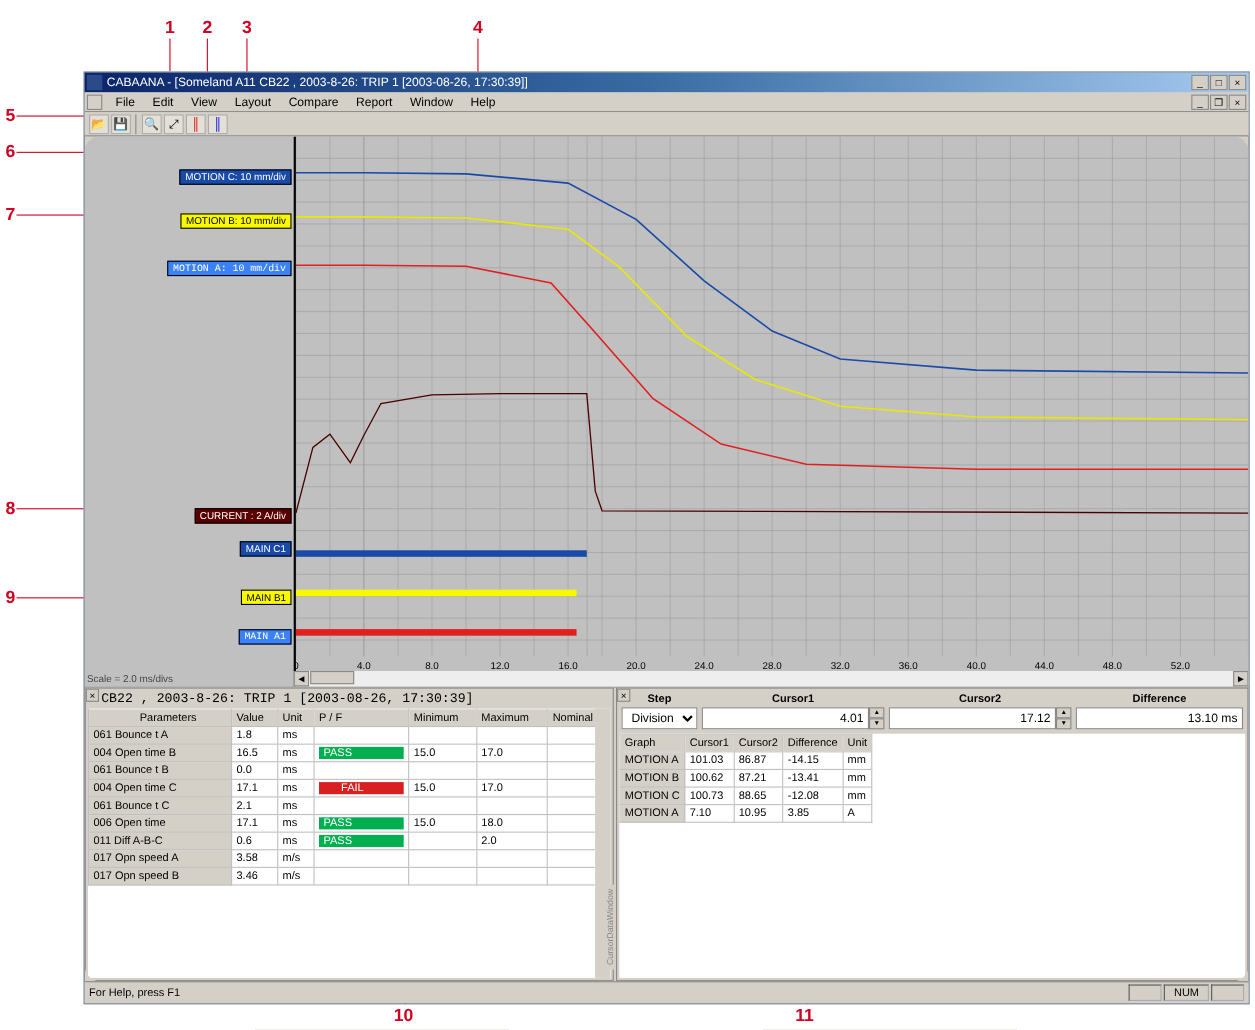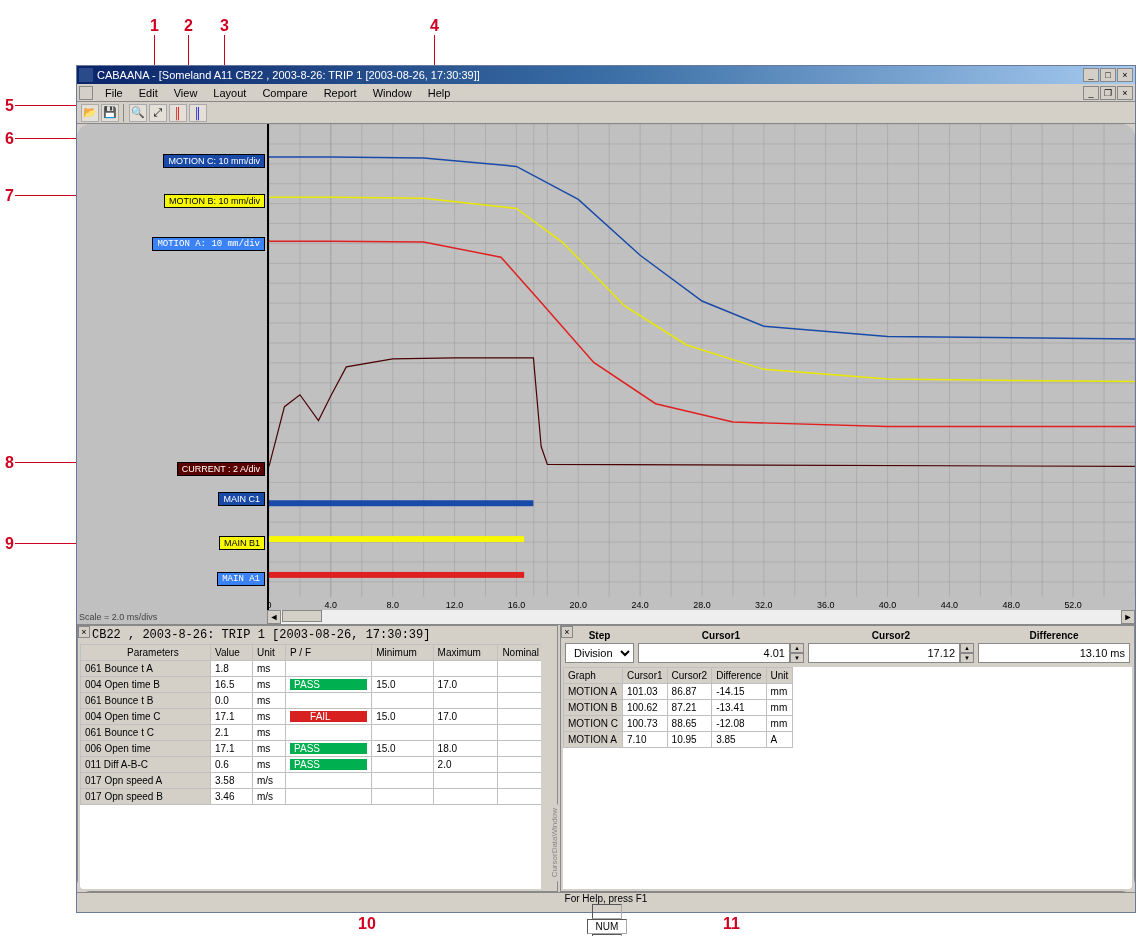--- a/index.html
+++ b/index.html
@@ -59,21 +59,21 @@
 
 .cursor-panel-top { padding: 4px; display: flex; gap: 4px; align-items: flex-end; }
 .cfield { flex: 1; display: flex; flex-direction: column; }
 .cfield label { font-size: 10px; font-weight: bold; text-align: center; margin-bottom: 2px; }
 .cfield .cinput { display: flex; }
 .cfield select, .cfield input { flex: 1; font-size: 11px; height: 20px; border: 1px solid #888; background: #fff; padding: 0 4px; text-align: right; }
 .cfield select { text-align: left; }
 .spinner { width: 14px; display: flex; flex-direction: column; }
 .spinner div { flex: 1; background: #d4d0c8; border: 1px solid #888; font-size: 6px; text-align: center; line-height: 8px; cursor: pointer; }
 
-.statusbar { height: 20px; background: #d4d0c8; border-top: 1px solid #888; display: flex; align-items: center; padding: 0 4px; font-size: 10px; flex-direction: column; }
+.statusbar { height: 20px; background: #d4d0c8; border-top: 1px solid #888; display: flex; align-items: center; padding: 0 4px; font-size: 10px; }
 .statusbar .sfill { flex: 1; }
 .statusbar .scell { border: 1px inset #aaa; padding: 1px 8px; margin-left: 2px; min-width: 30px; }
 
 .side-tab { position: absolute; left: -12px; bottom: 10px; writing-mode: vertical-rl; transform: rotate(180deg); font-size: 8px; color: #888; padding: 4px 1px; background: #d4d0c8; }
 
 
 .callout-num { position: absolute; color: #d00020; font-weight: bold; font-size: 16px; font-family: Arial; }
 .callout-line { position: absolute; background: #d00020; }
 </style>
 </head>

